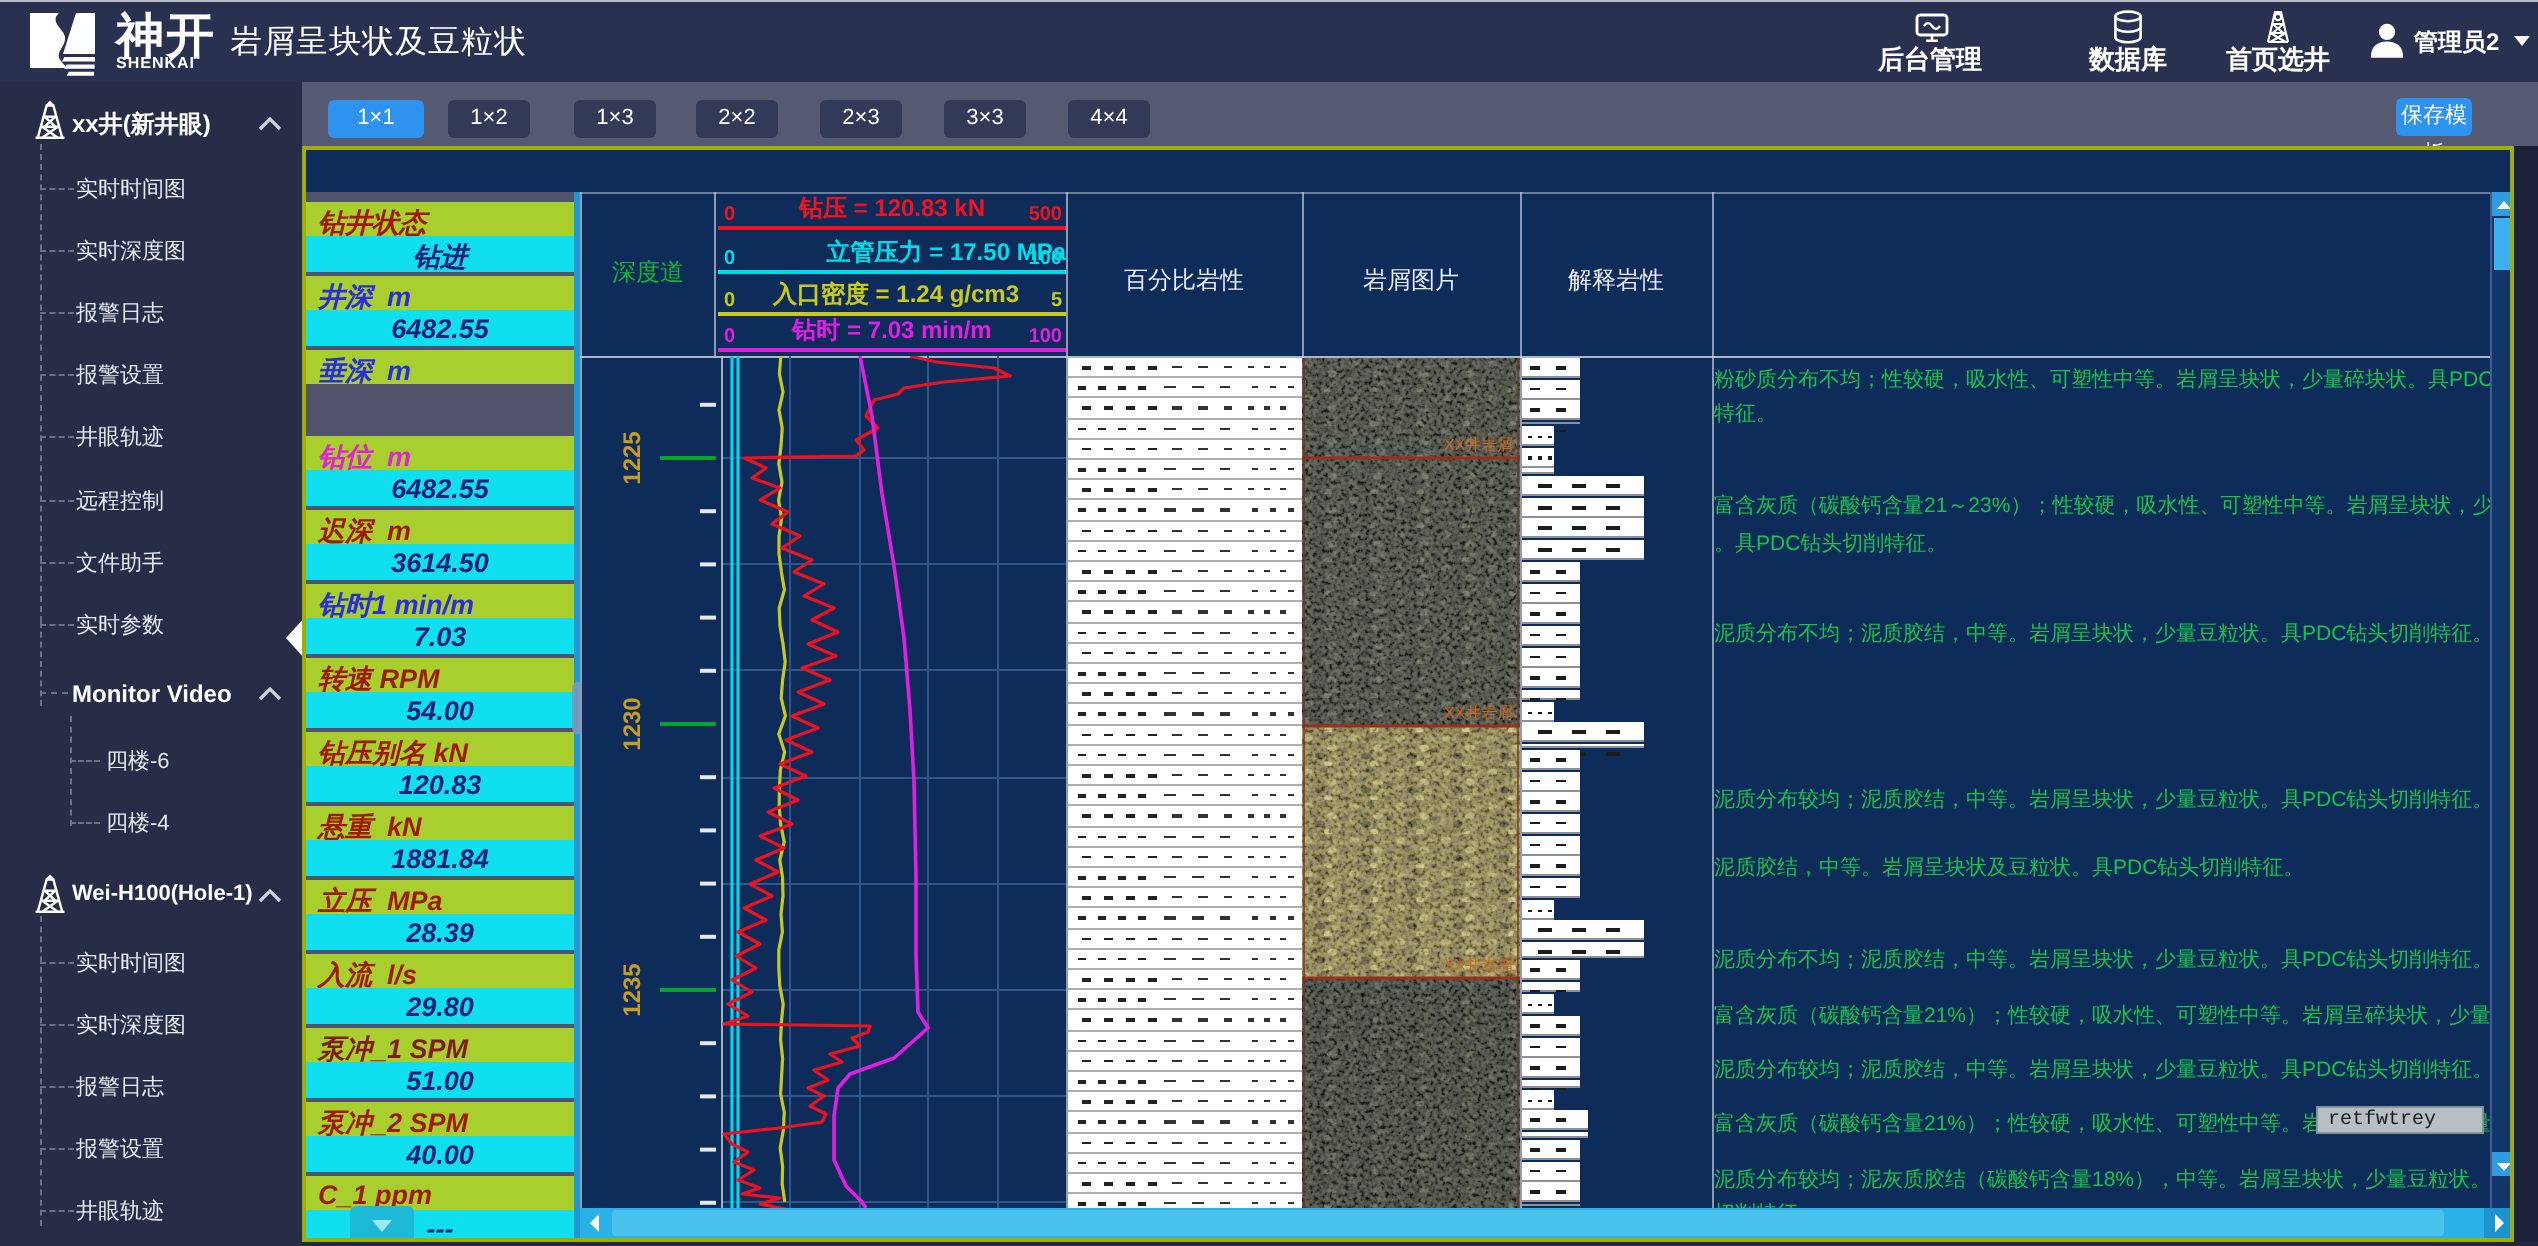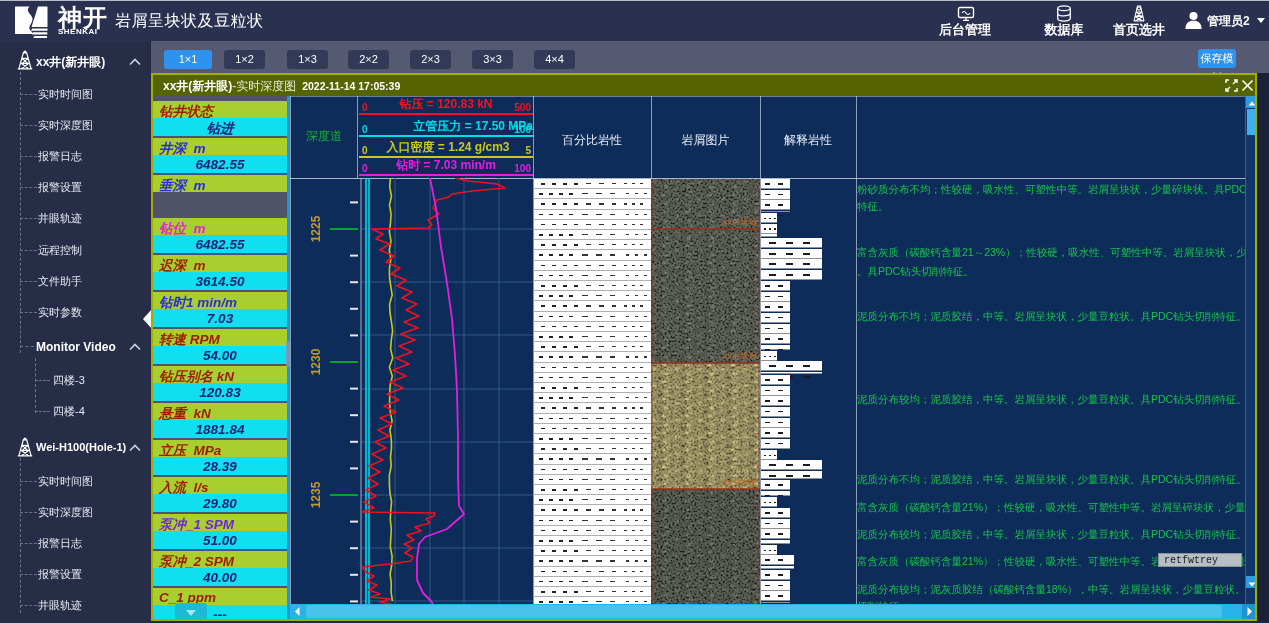--- a/index.html
+++ b/index.html
@@ -107,21 +107,21 @@
 <div class="treeitem" style="left:38px;top:305px">实时参数</div>
 <div class="dashv" style="left:20px;top:72px;height:239px"></div>
 <div class="dashh" style="left:20px;top:346px;width:14px"></div>
 <div class="treeitem treeroot" style="left:36px;top:340px;font-size:11.5px">Monitor Video</div>
 <svg class="abs" style="left:129px;top:343px" width="12" height="8" viewBox="0 0 12 7">
     <path d="M1,6 L6,1 L11,6" fill="none" stroke="#cdd2df" stroke-width="1.6"></path>
   </svg>
 <div class="dashv" style="left:20px;top:311px;height:42px"></div>
 <div class="dashv" style="left:35px;top:358px;height:55px"></div>
 <div class="dashh" style="left:35px;top:380px;width:15px"></div>
-<div class="treeitem" style="left:53px;top:373px">四楼-3</div>
+<div class="treeitem" style="left:53px;top:373px">四楼-6</div>
 <div class="dashh" style="left:35px;top:411px;width:15px"></div>
 <div class="treeitem" style="left:53px;top:404px">四楼-4</div>
 <svg class="abs" style="left:15px;top:437px" width="20" height="20" viewBox="0 0 18 18">
     <path d="M3.5,17 L7.5,2.5 h3 L14.5,17 M2.5,17 h13 M5.5,12 h7 M6.6,7.5 h4.8 M5.5,12 L12.5,17 M12.5,12 L5.5,17 M6.6,7.5 L11.4,12 M11.4,7.5 L6.6,12 M7.5,2.5 L9,1 l1.5,1.5" fill="none" stroke="#fff" stroke-width="1.1"></path>
   </svg>
 <div class="treeitem treeroot" style="left:36px;top:441px;font-size:11px !important">Wei-H100(Hole-1)</div>
 <svg class="abs" style="left:129px;top:444px" width="12" height="8" viewBox="0 0 12 7">
     <path d="M1,6 L6,1 L11,6" fill="none" stroke="#cdd2df" stroke-width="1.6"></path>
   </svg>
 <div class="dashh" style="left:20px;top:481px;width:17px"></div>
@@ -132,29 +132,20 @@
 <div class="treeitem" style="left:38px;top:536px">报警日志</div>
 <div class="dashh" style="left:20px;top:574px;width:17px"></div>
 <div class="treeitem" style="left:38px;top:567px">报警设置</div>
 <div class="dashh" style="left:20px;top:605px;width:17px"></div>
 <div class="treeitem" style="left:38px;top:598px">井眼轨迹</div>
 <div class="dashv" style="left:20px;top:458px;height:155px"></div>
 <svg class="abs" style="left:142px;top:309px" width="11" height="20">
     <path d="M10,0 V20 L1,10 z" fill="#fff"></path>
   </svg>
 <div id="panel">
-<div id="titlebar">
- <span style="position:absolute;left:10px;top:3px;font-size:12px;white-space:nowrap"><b>xx井(新井眼)</b><span style="color:#e6ebd6">-实时深度图</span><b style="font-size:10.5px">&nbsp; 2022-11-14 17:05:39</b></span>
- <svg class="abs" style="left:1072px;top:4px" width="13" height="13" viewBox="0 0 13 13">
-  <path d="M1,4 V1 H4 M9,1 h3 v3 M12,9 v3 H9 M4,12 H1 V9 M8,5 L11.5,1.5 M5,8 L1.5,11.5" fill="none" stroke="#fff" stroke-width="1.4"></path>
-      </svg>
- <svg class="abs" style="left:1088px;top:4px" width="13" height="13" viewBox="0 0 13 13">
-  <path d="M1.5,1.5 L11.5,11.5 M11.5,1.5 L1.5,11.5" fill="none" stroke="#fff" stroke-width="1.6"></path>
-      </svg>
-</div>
 <div class="abs" style="left:0px;top:21px;width:134px;height:525px;background:#50536a">
 <div class="plabel" style="top:5px;height:17px;color:#9e1b00">钻井状态</div>
 <div class="pvalue" style="top:22px;height:18px;">钻进</div>
 <div class="plabel" style="top:42px;height:17px;color:#2a2ce0">井深&nbsp;&nbsp;m</div>
 <div class="pvalue" style="top:59px;height:18px;">6482.55</div>
 <div class="plabel" style="top:79px;height:17px;color:#2a2ce0">垂深&nbsp;&nbsp;m</div>
 <div class="plabel" style="top:122px;height:17px;color:#e122d2">钻位&nbsp;&nbsp;m</div>
 <div class="pvalue" style="top:139px;height:18px;">6482.55</div>
 <div class="plabel" style="top:159px;height:17px;color:#9e1b00">迟深&nbsp;&nbsp;m</div>
 <div class="pvalue" style="top:176px;height:18px;">3614.50</div>
@@ -163,21 +154,21 @@
 <div class="plabel" style="top:233px;height:17px;color:#9e1b00">转速 RPM</div>
 <div class="pvalue" style="top:250px;height:18px;">54.00</div>
 <div class="plabel" style="top:270px;height:17px;color:#9e1b00">钻压别名 kN</div>
 <div class="pvalue" style="top:287px;height:18px;">120.83</div>
 <div class="plabel" style="top:307px;height:17px;color:#9e1b00">悬重&nbsp;&nbsp;kN</div>
 <div class="pvalue" style="top:324px;height:18px;">1881.84</div>
 <div class="plabel" style="top:344px;height:17px;color:#9e1b00">立压&nbsp;&nbsp;MPa</div>
 <div class="pvalue" style="top:361px;height:18px;">28.39</div>
 <div class="plabel" style="top:381px;height:17px;color:#9e1b00">入流&nbsp;&nbsp;l/s</div>
 <div class="pvalue" style="top:398px;height:18px;">29.80</div>
-<div class="plabel" style="top:418px;height:17px;color:#6d28d9">泵冲_1 SPM</div>
+<div class="plabel" style="top:418px;height:17px;color:#7f1d1d">泵冲_1 SPM</div>
 <div class="pvalue" style="top:435px;height:18px;">51.00</div>
 <div class="plabel" style="top:455px;height:17px;color:#9e1b00">泵冲_2 SPM</div>
 <div class="pvalue" style="top:472px;height:18px;">40.00</div>
 <div class="plabel" style="top:492px;height:17px;color:#9e1b00">C_1 ppm</div>
 <div class="pvalue" style="top:509px;height:18px;">---</div>
 <div class="abs" style="left:22px;top:507px;width:32px;height:18px;background:#1fb9d8;border-radius:3px">
         <svg class="abs" style="left:10px;top:6px" width="12" height="8">
           <path d="M1,1 h10 l-5,6 z" fill="#9fe8f2"></path>
         </svg>
       </div>
@@ -654,20 +645,21 @@
       <div class="lrow" style="left:471px;top:495.3px;width:29px;height:10.2px">
         <div class="dstrip" style="margin:4px 0 0 4px;width:22px;height:1.5px"></div>
       </div>
       <div class="lrow" style="left:471px;top:505.9px;width:29px;height:0.6px"></div>
 <div class="descline" style="left:567px;top:87px">粉砂质分布不均；性较硬，吸水性、可塑性中等。岩屑呈块状，少量碎块状。具PDC钻头切削</div>
 <div class="descline" style="left:567px;top:104px">特征。</div>
 <div class="descline" style="left:567px;top:150px">富含灰质（碳酸钙含量21～23%）；性较硬，吸水性、可塑性中等。岩屑呈块状，少量碎块状</div>
 <div class="descline" style="left:567px;top:169px">。具PDC钻头切削特征。</div>
 <div class="descline" style="left:567px;top:214px">泥质分布不均；泥质胶结，中等。岩屑呈块状，少量豆粒状。具PDC钻头切削特征。</div>
 <div class="descline" style="left:567px;top:297px">泥质分布较均；泥质胶结，中等。岩屑呈块状，少量豆粒状。具PDC钻头切削特征。</div>
+<div class="descline" style="left:567px;top:331px">泥质胶结，中等。岩屑呈块状及豆粒状。具PDC钻头切削特征。</div>
 <div class="descline" style="left:567px;top:377px">泥质分布不均；泥质胶结，中等。岩屑呈块状，少量豆粒状。具PDC钻头切削特征。</div>
 <div class="descline" style="left:567px;top:405px">富含灰质（碳酸钙含量21%）；性较硬，吸水性、可塑性中等。岩屑呈碎块状，少量块状。</div>
 <div class="descline" style="left:567px;top:432px">泥质分布较均；泥质胶结，中等。岩屑呈块状，少量豆粒状。具PDC钻头切削特征。</div>
 <div class="descline" style="left:567px;top:459px">富含灰质（碳酸钙含量21%）；性较硬，吸水性、可塑性中等。岩屑呈碎块状，少量</div>
 <div class="descline" style="left:567px;top:487px">泥质分布较均；泥灰质胶结（碳酸钙含量18%），中等。岩屑呈块状，少量豆粒状。具PDC钻头</div>
 <div class="descline" style="left:567px;top:504px">切削特征。</div>
 <div class="abs" style="left:868px;top:457px;width:84px;height:14px;background:#b7bfc4;border:1px solid #8a9298;color:#1a1a1a;font-size:10px;padding-left:5px;line-height:13px;font-family:'Liberation Mono',monospace">retfwtrey</div>
 </div>
 <div class="abs" style="left:1092px;top:21px;width:12px;height:508px;background:#123668;border-left:1px solid #3c5d96">
  <div class="abs" style="left:0;top:0;width:12px;height:12px;background:#2f9ce0"><svg width="12" height="12">

